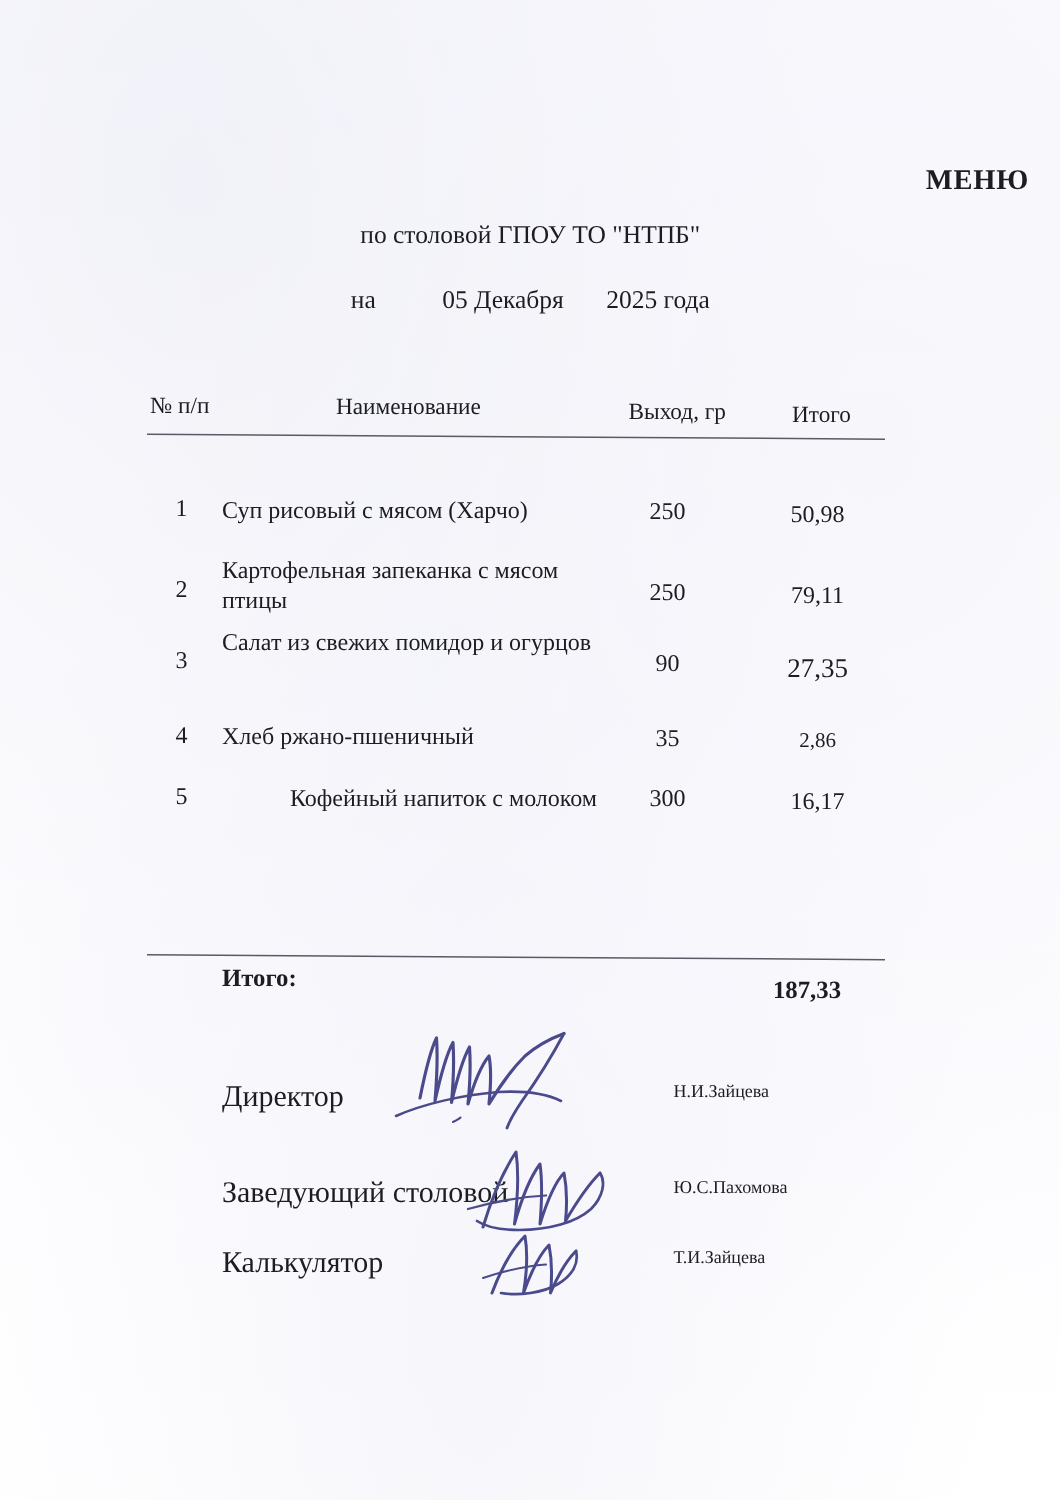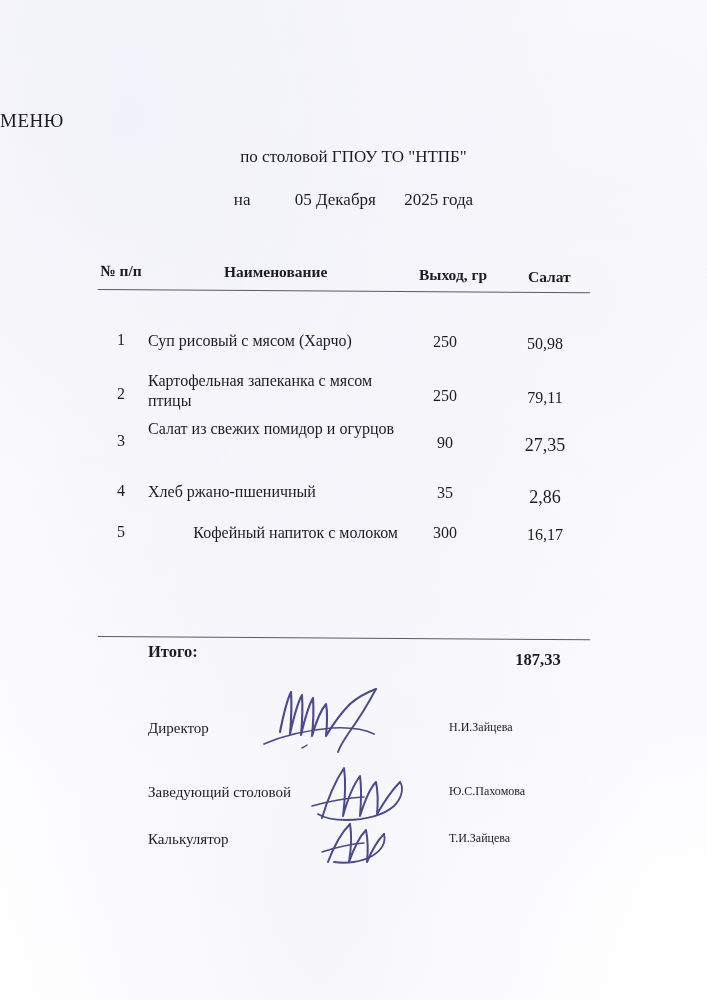--- a/index.html
+++ b/index.html
@@ -33,23 +33,23 @@
     position: absolute;
     inset: 0;
   }
 
   
   .doc-title {
     position: absolute;
     top: 110px;
     left: 0;
     width: 686px;
-    text-align: left;
+    text-align: right;
     font-size: 19px;
-    font-weight: normal;
+    font-weight: bold;
     letter-spacing: 0.5px;
   }
   .doc-subtitle {
     position: absolute;
     top: 147px;
     left: 0;
     width: 707px;
     text-align: center;
     font-size: 17px;
   }
@@ -76,21 +76,21 @@
   }
   #rule-head { top: 289px; }
   #rule-total { top: 636px; }
 
   .thead {
     position: absolute;
     top: 262px;
     left: 98px;
     width: 492px;
     height: 22px;
-    font-weight: bold;
+    font-weight: normal;
     font-size: 15.5px;
   }
   .thead .th { position: absolute; white-space: nowrap; }
   .th-num   { left: 2px;   top: 0; }
   .th-name  { left: 126px; top: 1px; }
   .th-out   { left: 321px; top: 4px; }
   .th-price { left: 430px; top: 6px; }
 
   .rows {
     position: absolute;
@@ -146,21 +146,21 @@
   #row-2 { top: 101px; }
   #row-2 .c-num  { top: 13px; }
   #row-2 .c-name { top: 0px; }
   #row-2 .c-out  { top: 15px; }
   #row-2 .c-price{ top: 16px; font-size: 18px; }
 
   #row-3 { top: 164px; }
   #row-3 .c-num  { top: 0px; }
   #row-3 .c-name { top: 0px; }
   #row-3 .c-out  { top: 2px; }
-  #row-3 .c-price{ top: 5px; font-size: 18px; }
+  #row-3 .c-price{ top: 5px; font-size: 14px; }
 
   #row-4 { top: 205px; }
   #row-4 .c-num  { top: 0px; }
   #row-4 .c-name { top: 0px; text-align: right; }
   #row-4 .c-out  { top: 1px; }
   #row-4 .c-price{ top: 3px; }
 
   
   .total-label {
     position: absolute;
@@ -178,21 +178,21 @@
     font-size: 16.5px;
     font-weight: bold;
   }
 
   
   .sig-block { position: absolute; left: 0; top: 0; width: 707px; }
   .sig-row { position: absolute; left: 0; width: 707px; height: 44px; }
   .sig-role {
     position: absolute;
     left: 148px;
-    font-size: 15px;
+    font-size: 20px;
     white-space: nowrap;
   }
   .sig-name {
     position: absolute;
     left: 449px;
     font-size: 12px;
     white-space: nowrap;
   }
   #sig-row-0 { top: 720px; }
   #sig-row-1 { top: 784px; }
@@ -219,21 +219,21 @@
     <div class="doc-dateline">
       <span class="dl-na">на</span>
       <span class="dl-date">05 Декабря</span>
       <span class="dl-year">2025 года</span>
     </div>
 
     <div class="thead">
       <span class="th th-num">№ п/п</span>
       <span class="th th-name">Наименование</span>
       <span class="th th-out">Выход, гр</span>
-      <span class="th th-price">Салат</span>
+      <span class="th th-price">Итого</span>
     </div>
     <div class="rule" id="rule-head"></div>
 
     <div class="rows">
       <div class="row" id="row-0">
         <span class="c-num">1</span>
         <span class="c-name">Суп рисовый с мясом (Харчо)</span>
         <span class="c-out">250</span>
         <span class="c-price">50,98</span>
       </div>

